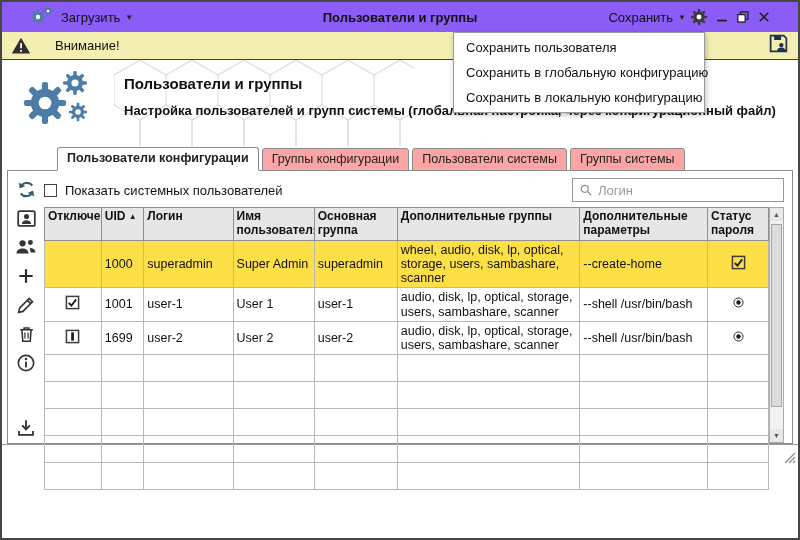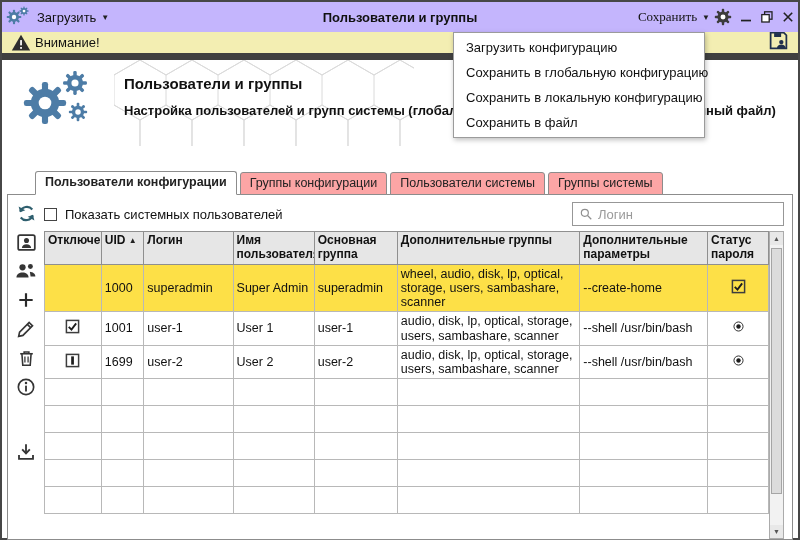--- a/index.html
+++ b/index.html
@@ -1,52 +1,52 @@
 <!DOCTYPE html>
 <html><head>
 <meta charset="utf-8">
 <style>
   * { box-sizing: border-box; margin: 0; padding: 0; }
   html,body { width:800px; height:540px; }
   body { font-family:"Liberation Sans", sans-serif; background:#ffffff; overflow:hidden; }
   .window { position:relative; width:800px; height:540px; border:2px solid #474747; background:#fff; }
 
   
-  .titlebar { height:30px; display:flex; align-items:center; padding:0 4px; position:relative; background:#c4b5fd;justify-content:center; }
+  .titlebar { height:30px; display:flex; align-items:center; padding:0 28px; position:relative; background:#8b5cf6;justify-content:center; }
   .tb-left { display:flex; align-items:center; gap:7px; z-index:2; }
   .tb-title { position:absolute; left:0; right:0; text-align:center; font-size:13px; font-weight:bold; color:#111; pointer-events:none; }
-  .tb-right { margin-left:auto; display:flex; align-items:center; gap:3px; z-index:2;font-family:Liberation Serif, serif; }
+  .tb-right { margin-left:auto; display:flex; align-items:center; gap:3px; z-index:2; }
   .txt-btn { font-size:13px; color:#111; display:flex; align-items:center; gap:5px; cursor:default; }
   .caret { font-size:8px; color:#222; }
   .winbtns { display:flex; align-items:center; gap:9px; margin-left:4px; }
   .winbtn svg { display:block; }
   .applogo { position:relative; width:24px; height:22px; }
   .applogo svg { position:absolute; }
 
   
-  .warnbar { height:28px; background:#f3eeb2; border-bottom:7px solid #404040; display:flex; align-items:center; gap:4px; padding:0 9px; }
+  .warnbar { height:28px; background:#f3eeb2; border-bottom:1px solid #404040; display:flex; align-items:center; gap:24px; padding:0 9px; }
   .warn-text { font-size:13px; color:#111; }
   .warn-save { margin-left:auto; }
 
   
   .header { height:86px; position:relative; background:#fff; overflow:hidden; }
   .hexbg { position:absolute; left:112px; top:0; right:6px; bottom:0; }
   .logo { position:absolute; left:20px; top:10px; width:88px; height:68px; }
   .logo svg { position:absolute; }
   .header-text { position:relative; margin-left:122px; padding-top:15px; }
   .header-title { font-size:15px; font-weight:bold; color:#111; margin-bottom:11px; }
   .header-sub { font-size:13px; font-weight:bold; color:#111; }
 
   
-  .tabsrow { height:24px; display:flex; align-items:flex-end; padding-left:33px; gap:3px; position:relative; z-index:3;margin-top:24px; }
+  .tabsrow { height:24px; display:flex; align-items:flex-end; padding-left:55px; gap:3px; position:relative; z-index:3; }
   .tab { border:1px solid #8c8c8c; background:#fca5a5; font-size:12.5px; padding:3px 9px 4px; border-radius:3px 3px 0 0; margin-bottom:-1px; color:#222; cursor:default; }
   .tab.active { background:#fff; font-weight:bold; border-bottom:1px solid #fff; padding-bottom:5px; }
 
   
-  .content { margin:0 5px; height:346px; border:1px solid #8c8c8c; background:#fff; display:flex; position:relative; z-index:1; }
+  .content { margin:0 5px; height:274px; border:1px solid #8c8c8c; background:#fff; display:flex; position:relative; z-index:1; }
   .lefttb { width:36px; padding-top:6px; display:flex; flex-direction:column; align-items:center; gap:5px; }
   .tool-btn { width:26px; height:24px; display:flex; align-items:center; justify-content:center; background:transparent; border:none; cursor:default; }
   .tool-btn.pushdown { margin-top:36px; }
 
   .main { flex:1; display:flex; flex-direction:column; padding:6px 8px 0 0; min-width:0; }
   .filterrow { height:26px; display:flex; align-items:center; gap:8px; }
   .cbx { width:13px; height:13px; border:1.5px solid #444; background:#fff; display:inline-block; }
   .cbx-label { font-size:13px; color:#111; }
   .searchbox { margin-left:auto; width:212px; height:24px; border:1px solid #979797; display:flex; align-items:center; gap:5px; padding:0 6px; background:#fff; }
   .searchbox input { border:none; outline:none; flex:1; font-size:13px; font-family:"Liberation Sans", sans-serif; color:#333; min-width:0; background:transparent; }
@@ -469,19 +469,18 @@
     </div>
   </div>
 
   <div class="statusbar">
     <svg class="grip" width="14" height="14">
       <path d="M13 3L3 13M13 7L7 13M13 11L11 13" stroke="#8a8a8a" stroke-width="1.3" fill="none"></path>
     </svg>
   </div>
 
   <div class="menu">
-    <div class="menu-item">Загрузить конфигурацию</div>
+    <div class="menu-item">Сохранить пользователя</div>
     <div class="menu-item">Сохранить в глобальную конфигурацию</div>
     <div class="menu-item">Сохранить в локальную конфигурацию</div>
-    <div class="menu-item">Сохранить в файл</div>
   </div>
 
 </div>
 
 </body></html>

